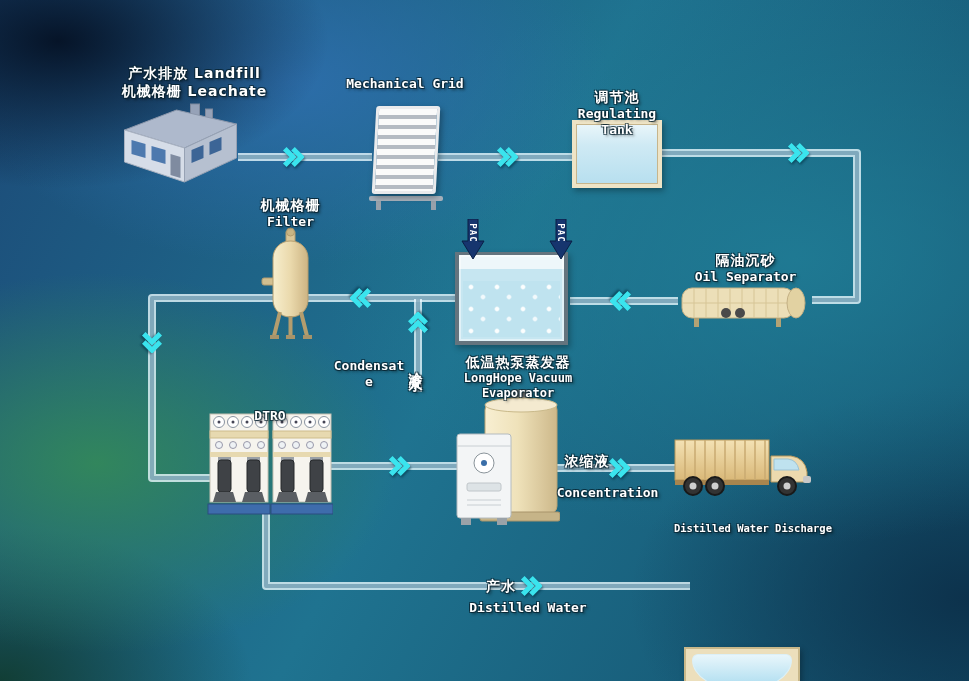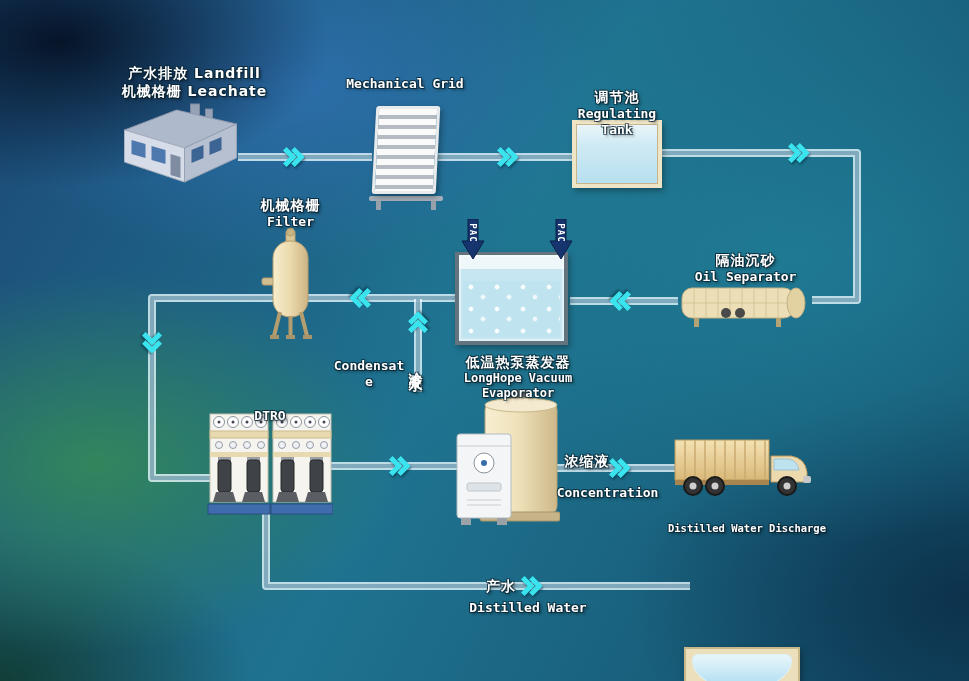--- a/index.html
+++ b/index.html
@@ -39,21 +39,21 @@
             color:#fff; font:bold 9px "DejaVu Sans Mono","Liberation Mono",monospace; letter-spacing:1px; }
 
   
   .lbl{ position:absolute; z-index:7; color:#fff; text-align:center;
         text-shadow:-1px -1px 0 rgba(8,34,46,.65), 1px -1px 0 rgba(8,34,46,.65),
                     -1px 1px 0 rgba(8,34,46,.65), 1px 1px 0 rgba(8,34,46,.65),
                      2px 2px 3px rgba(0,0,0,.5); }
   .zh{ font:bold 14px/1.3 "DejaVu Sans","Liberation Sans",sans-serif; letter-spacing:1px; }
   .en{ font:bold 13px/1.25 "DejaVu Sans Mono","Liberation Mono",monospace; }
   .en.mid{ font-size:12px; }
-  .en.small{ font-size:10.5px; }
+  .en.small{ font-size:10.5px;text-align:right; }
   .wrap{ word-wrap:break-word; }
   .vert{ writing-mode:vertical-rl; text-orientation:upright; letter-spacing:3px;
          font:bold 14px "DejaVu Sans","Liberation Sans",sans-serif; }
 
   
   .equip{ position:absolute; z-index:3; }
 
   .grid-screen{ width:64px; height:88px; margin:0 auto;
     background:repeating-linear-gradient(180deg,#fafafa 0 6px,#b4bac2 6px 10px);
     border:3px solid #e9eaec; border-radius:3px; transform:skewX(-3deg);

